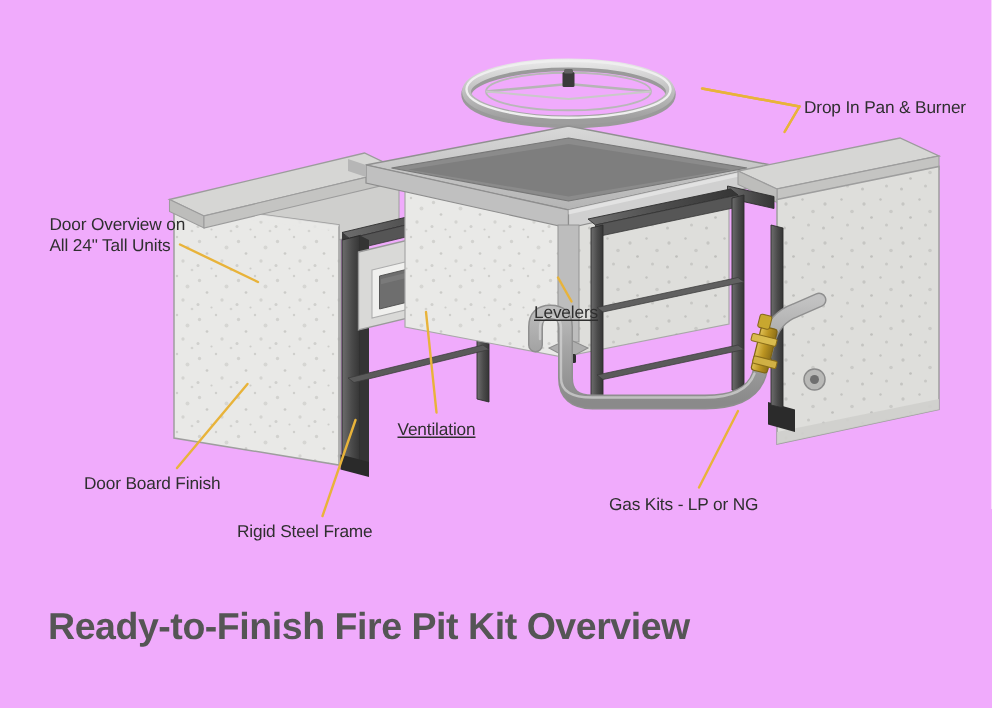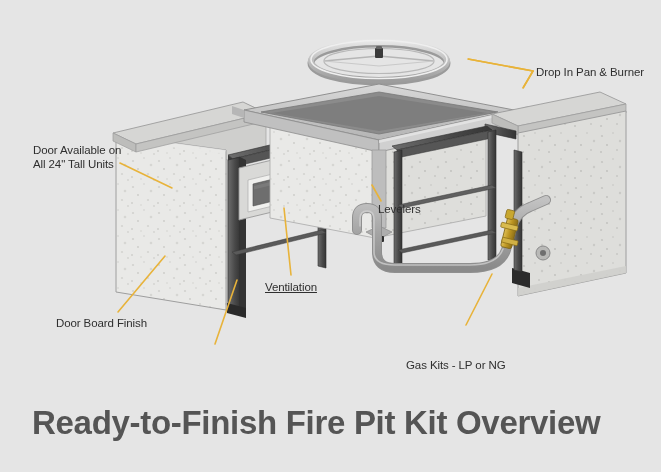--- a/index.html
+++ b/index.html
@@ -9,21 +9,21 @@
     background: #ffffff;
   }
   body {
     font-family: "Liberation Sans", sans-serif;
     -webkit-font-smoothing: antialiased;
   }
   #page {
     position: relative;
     width: 661px;
     height: 472px;
-    background: #e5e5e5;
+    background: #f0abfc;
     overflow: hidden;
   }
   #illustration {
     position: absolute;
     left: 0;
     top: 0;
     width: 661px;
     height: 385px;
   }
   #illustration svg {
@@ -37,33 +37,33 @@
     line-height: 14px;
     letter-spacing: -0.1px;
     white-space: pre;
     font-weight: 400;
   }
   #title {
     position: absolute;
     left: 32px;
     top: 404px;
     font-family: "Liberation Sans", sans-serif;
-    font-size: 33px;
+    font-size: 25px;
     font-weight: bold;
     color: #555555;
     letter-spacing: -0.3px;
     white-space: nowrap;
   }
   .lbl-drop-in      { left: 536px; top: 65px;  }
   .lbl-door         { left: 33px;  top: 143px; }
-  .lbl-levelers     { left: 378px; top: 202px; }
+  .lbl-levelers     { left: 356px; top: 202px; text-decoration: underline; }
   .lbl-hardi        { left: 56px;  top: 316px; }
   .lbl-ventilation  { left: 265px; top: 280px; text-decoration: underline; }
   .lbl-rigid        { left: 158px; top: 348px; }
-  .lbl-gas          { left: 406px; top: 330px; margin-top: 28px; }
+  .lbl-gas          { left: 406px; top: 330px; }
 </style>
 </head>
 <body>
 
 <div id="page">
 
   <div id="illustration">
     <svg width="661" height="385" viewBox="0 0 661 385" xmlns="http://www.w3.org/2000/svg">
       <defs>
 
@@ -269,26 +269,27 @@
       </g>
 
       <g>
         <path d="M468 59 L533 71 L523 88" fill="none" stroke="#E8B33A" stroke-width="1.6" stroke-linejoin="round"></path>
       </g>
     </svg>
   </div>
 
   <div class="callout-label lbl-drop-in">Drop In Pan &amp; Burner</div>
 
-  <div class="callout-label lbl-door"><span>Door Available on</span><br><span>All 24" Tall Units</span></div>
+  <div class="callout-label lbl-door"><span>Door Overview on</span><br><span>All 24" Tall Units</span></div>
 
   <div class="callout-label lbl-levelers">Levelers</div>
 
   <div class="callout-label lbl-hardi">Door Board Finish</div>
 
   <div class="callout-label lbl-ventilation">Ventilation</div>
 
+  <div class="callout-label lbl-rigid">Rigid Steel Frame</div>
 
   <div class="callout-label lbl-gas">Gas Kits - LP or NG</div>
 
   <div id="title">Ready-to-Finish Fire Pit Kit Overview</div>
 
 </div>
 
 </body></html>

